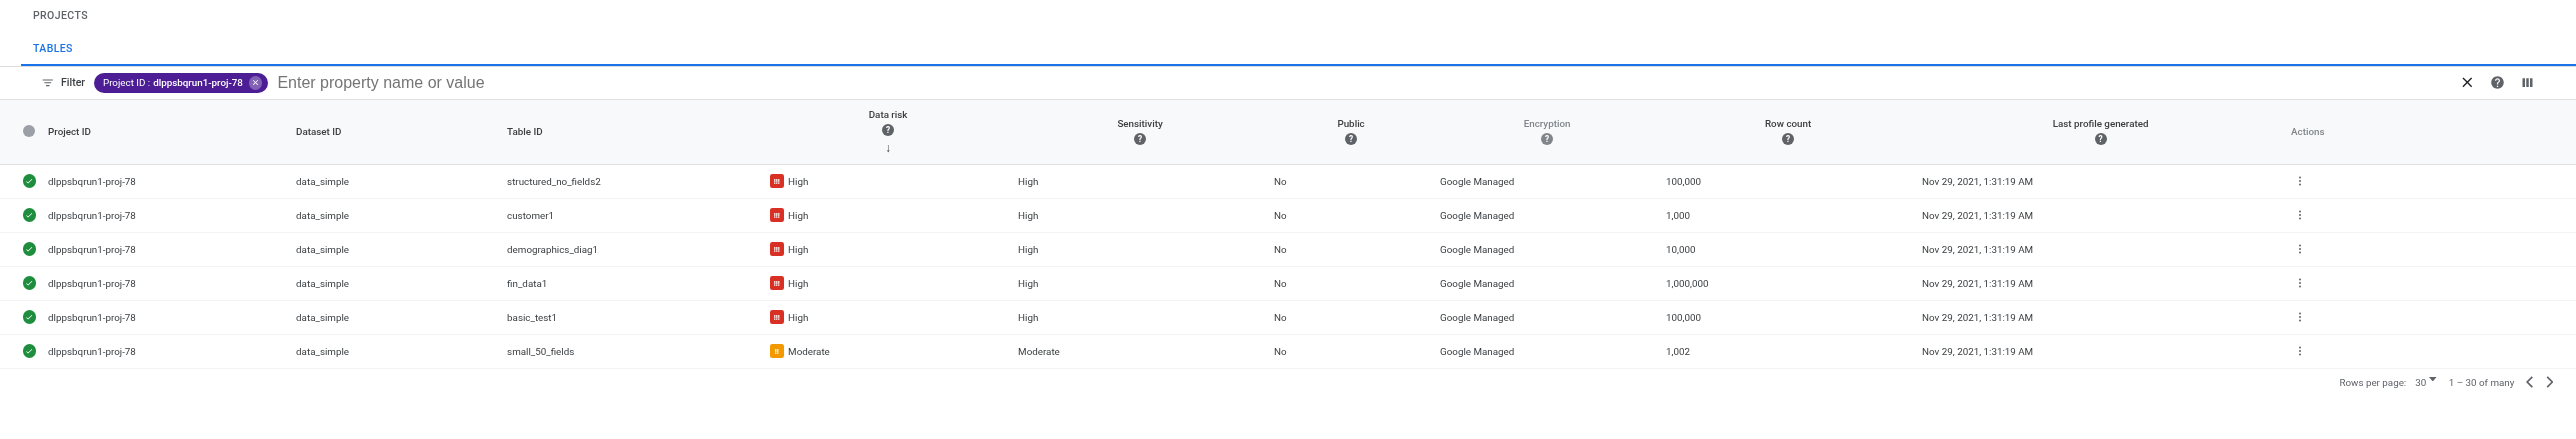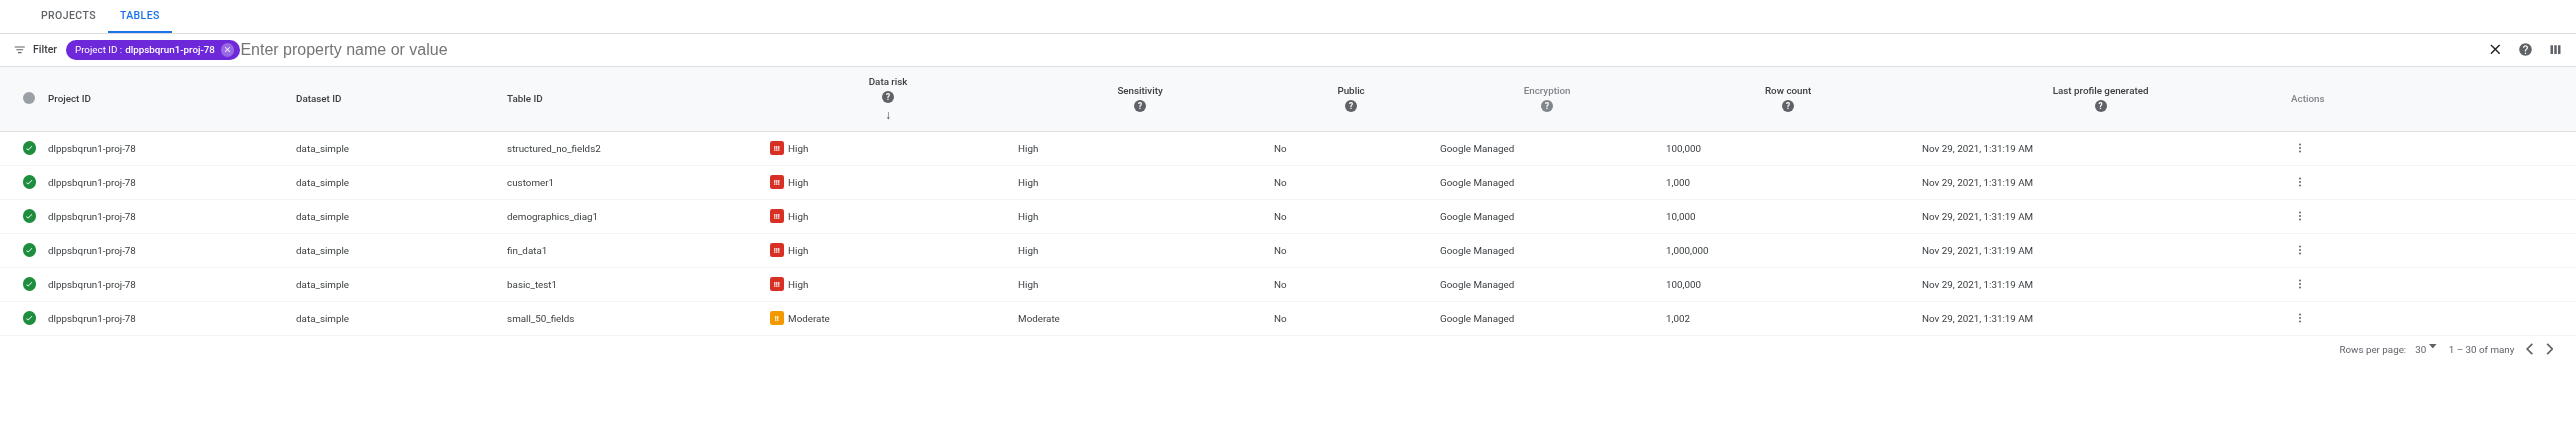--- a/index.html
+++ b/index.html
@@ -1,29 +1,29 @@
 <!DOCTYPE html>
 <html style="font-size:12px"><head>
   <meta charset="utf-8">
   <style>
     * { box-sizing: border-box; margin: 0; padding: 0; }
     body { font-family: 'Google Sans', Roboto, Arial, sans-serif; font-size: 9.8px; color: #3c4043; background: #fff; width: 2576px; transform-origin: top left; }
     
     .container { padding: 0; }
     
     
-    .tabs { display: flex; border-bottom: 0.8px solid #dadce0; padding-left: 29px; }
+    .tabs { display: flex; border-bottom: 0.8px solid #dadce0; padding-left: 21px; flex-direction: column; }
     .tab { padding: 9px 12px; font-size: 10.5px; font-weight: 500; letter-spacing: 0.4px; color: #5f6368; cursor: pointer; border-bottom: 2.3px solid transparent; }
     .tab.active { color: #1a73e8; border-bottom-color: #1a73e8; }
     
     
-    .filter-bar { display: flex; align-items: center; padding: 6px 12px; border-bottom: 0.8px solid #e0e0e0; }
+    .filter-bar { display: flex; align-items: center; padding: 6px 40px; border-bottom: 0.8px solid #e0e0e0; }
     .filter-icon { width: 15px; height: 15px; margin-right: 6px; display: flex; align-items: center; justify-content: center; }
     .filter-label { font-weight: 500; color: #3c4043; margin-right: 9px; font-size: 10.5px; }
-    .filter-chip { background: #6d28d9; color: #fff; border-radius: 12px; padding: 3px 6px 3px 9px; display: flex; align-items: center; font-size: 9.8px; }
+    .filter-chip { background: #4c1d95; color: #fff; border-radius: 12px; padding: 3px 6px 3px 9px; display: flex; align-items: center; font-size: 9.8px; margin-right: 9px; }
     .filter-chip-key { font-weight: 400; }
     .filter-chip-val { font-weight: 500; margin-left: 3px; }
     .filter-chip-close { margin-left: 6px; width: 13.5px; height: 13.5px; border-radius: 50%; background: rgba(255,255,255,0.3); display: flex; align-items: center; justify-content: center; cursor: pointer; }
     .filter-input { flex: 1; border: none; outline: none; font-size: 16px; color: #5f6368; background: transparent; }
     .filter-actions { display: flex; gap: 12px; align-items: center; }
     .icon-btn { width: 18px; height: 18px; display: flex; align-items: center; justify-content: center; cursor: pointer; color: #5f6368; }
     
     
     .table { width: 100%; border-collapse: collapse; }
     .table thead tr { background: #f8f9fa; border-bottom: 0.8px solid #e0e0e0; }

